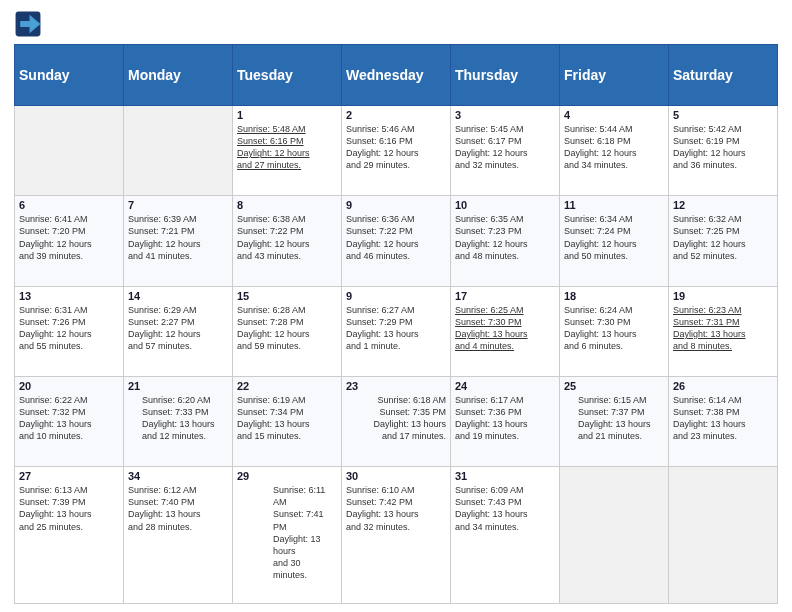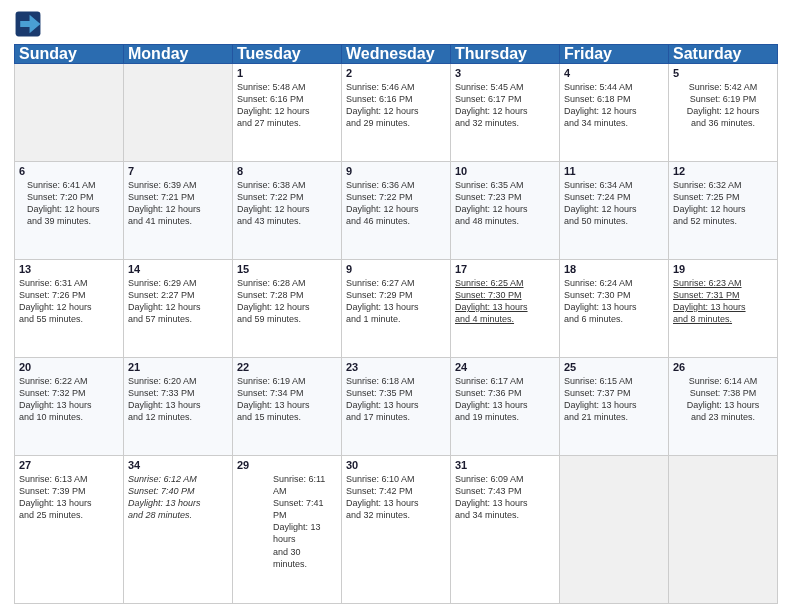--- a/index.html
+++ b/index.html
@@ -48,23 +48,23 @@
     .calendar {
       flex: 1;
       border: 1px solid #ccc;
       border-collapse: collapse;
       width: 100%;
       table-layout: fixed;
     }
     .calendar th {
       background: #2b6cb0;
       color: #fff;
-      font-size: 16px;
+      font-size: 14px;
       font-weight: bold;
-      padding: 0 4px;
+      padding: 22px 4px;
       text-align: left;
       border: 1px solid #2255a0;
     }
     .calendar td {
       border: 1px solid #ccc;
       vertical-align: top;
       padding: 3px 4px;
       font-size: 9.5px;
       color: #333;
       height: 78px;
@@ -121,21 +121,21 @@
           <th>Friday</th>
           <th>Saturday</th>
         </tr>
     </thead>
     <tbody id="calendar-body">
     <tr>
           <td class="empty-cell"></td>
           <td class="empty-cell"></td>
           <td>
             <span class="day-num">1</span>
-            <div class="cell-info" style="white-space: pre-line;">Sunrise: 5:48 AM
+            <div class="cell-info" style="white-space: pre-line; text-decoration: underline;">Sunrise: 5:48 AM
 Sunset: 6:16 PM
 Daylight: 12 hours
 and 27 minutes.</div>
           </td>
           <td>
             <span class="day-num">2</span>
             <div class="cell-info" style="white-space: pre-line;">Sunrise: 5:46 AM
 Sunset: 6:16 PM
 Daylight: 12 hours
 and 29 minutes.</div>
@@ -149,30 +149,30 @@
           </td>
           <td>
             <span class="day-num">4</span>
             <div class="cell-info" style="white-space: pre-line;">Sunrise: 5:44 AM
 Sunset: 6:18 PM
 Daylight: 12 hours
 and 34 minutes.</div>
           </td>
           <td>
             <span class="day-num">5</span>
-            <div class="cell-info" style="white-space: pre-line; text-align: center;">Sunrise: 5:42 AM
+            <div class="cell-info" style="white-space: pre-line;">Sunrise: 5:42 AM
 Sunset: 6:19 PM
 Daylight: 12 hours
 and 36 minutes.</div>
           </td>
         </tr>
         <tr>
           <td>
             <span class="day-num">6</span>
-            <div class="cell-info" style="white-space: pre-line; margin-left: 8px;">Sunrise: 6:41 AM
+            <div class="cell-info" style="white-space: pre-line;">Sunrise: 6:41 AM
 Sunset: 7:20 PM
 Daylight: 12 hours
 and 39 minutes.</div>
           </td>
           <td>
             <span class="day-num">7</span>
             <div class="cell-info" style="white-space: pre-line;">Sunrise: 6:39 AM
 Sunset: 7:21 PM
 Daylight: 12 hours
 and 41 minutes.</div>
@@ -267,72 +267,72 @@
         <tr>
           <td>
             <span class="day-num">20</span>
             <div class="cell-info" style="white-space: pre-line;">Sunrise: 6:22 AM
 Sunset: 7:32 PM
 Daylight: 13 hours
 and 10 minutes.</div>
           </td>
           <td>
             <span class="day-num">21</span>
-            <div class="cell-info" style="white-space: pre-line;">Sunrise: 6:20 AM
+            <div class="cell-info" style="white-space: pre-line; margin-left: 14px;">Sunrise: 6:20 AM
 Sunset: 7:33 PM
 Daylight: 13 hours
 and 12 minutes.</div>
           </td>
           <td>
             <span class="day-num">22</span>
             <div class="cell-info" style="white-space: pre-line;">Sunrise: 6:19 AM
 Sunset: 7:34 PM
 Daylight: 13 hours
 and 15 minutes.</div>
           </td>
           <td>
             <span class="day-num">23</span>
-            <div class="cell-info" style="white-space: pre-line;">Sunrise: 6:18 AM
+            <div class="cell-info" style="white-space: pre-line; text-align: right;">Sunrise: 6:18 AM
 Sunset: 7:35 PM
 Daylight: 13 hours
 and 17 minutes.</div>
           </td>
           <td>
             <span class="day-num">24</span>
             <div class="cell-info" style="white-space: pre-line;">Sunrise: 6:17 AM
 Sunset: 7:36 PM
 Daylight: 13 hours
 and 19 minutes.</div>
           </td>
           <td>
             <span class="day-num">25</span>
-            <div class="cell-info" style="white-space: pre-line;">Sunrise: 6:15 AM
+            <div class="cell-info" style="white-space: pre-line; margin-left: 14px;">Sunrise: 6:15 AM
 Sunset: 7:37 PM
 Daylight: 13 hours
 and 21 minutes.</div>
           </td>
           <td>
             <span class="day-num">26</span>
-            <div class="cell-info" style="white-space: pre-line; text-align: center;">Sunrise: 6:14 AM
+            <div class="cell-info" style="white-space: pre-line;">Sunrise: 6:14 AM
 Sunset: 7:38 PM
 Daylight: 13 hours
 and 23 minutes.</div>
           </td>
         </tr>
         <tr>
           <td>
             <span class="day-num">27</span>
             <div class="cell-info" style="white-space: pre-line;">Sunrise: 6:13 AM
 Sunset: 7:39 PM
 Daylight: 13 hours
 and 25 minutes.</div>
           </td>
           <td>
             <span class="day-num">34</span>
-            <div class="cell-info" style="white-space: pre-line; font-style: italic;">Sunrise: 6:12 AM
+            <div class="cell-info" style="white-space: pre-line;">Sunrise: 6:12 AM
 Sunset: 7:40 PM
 Daylight: 13 hours
 and 28 minutes.</div>
           </td>
           <td>
             <span class="day-num">29</span>
             <div class="cell-info" style="white-space: pre-line; margin-left: 36px;">Sunrise: 6:11 AM
 Sunset: 7:41 PM
 Daylight: 13 hours
 and 30 minutes.</div>

